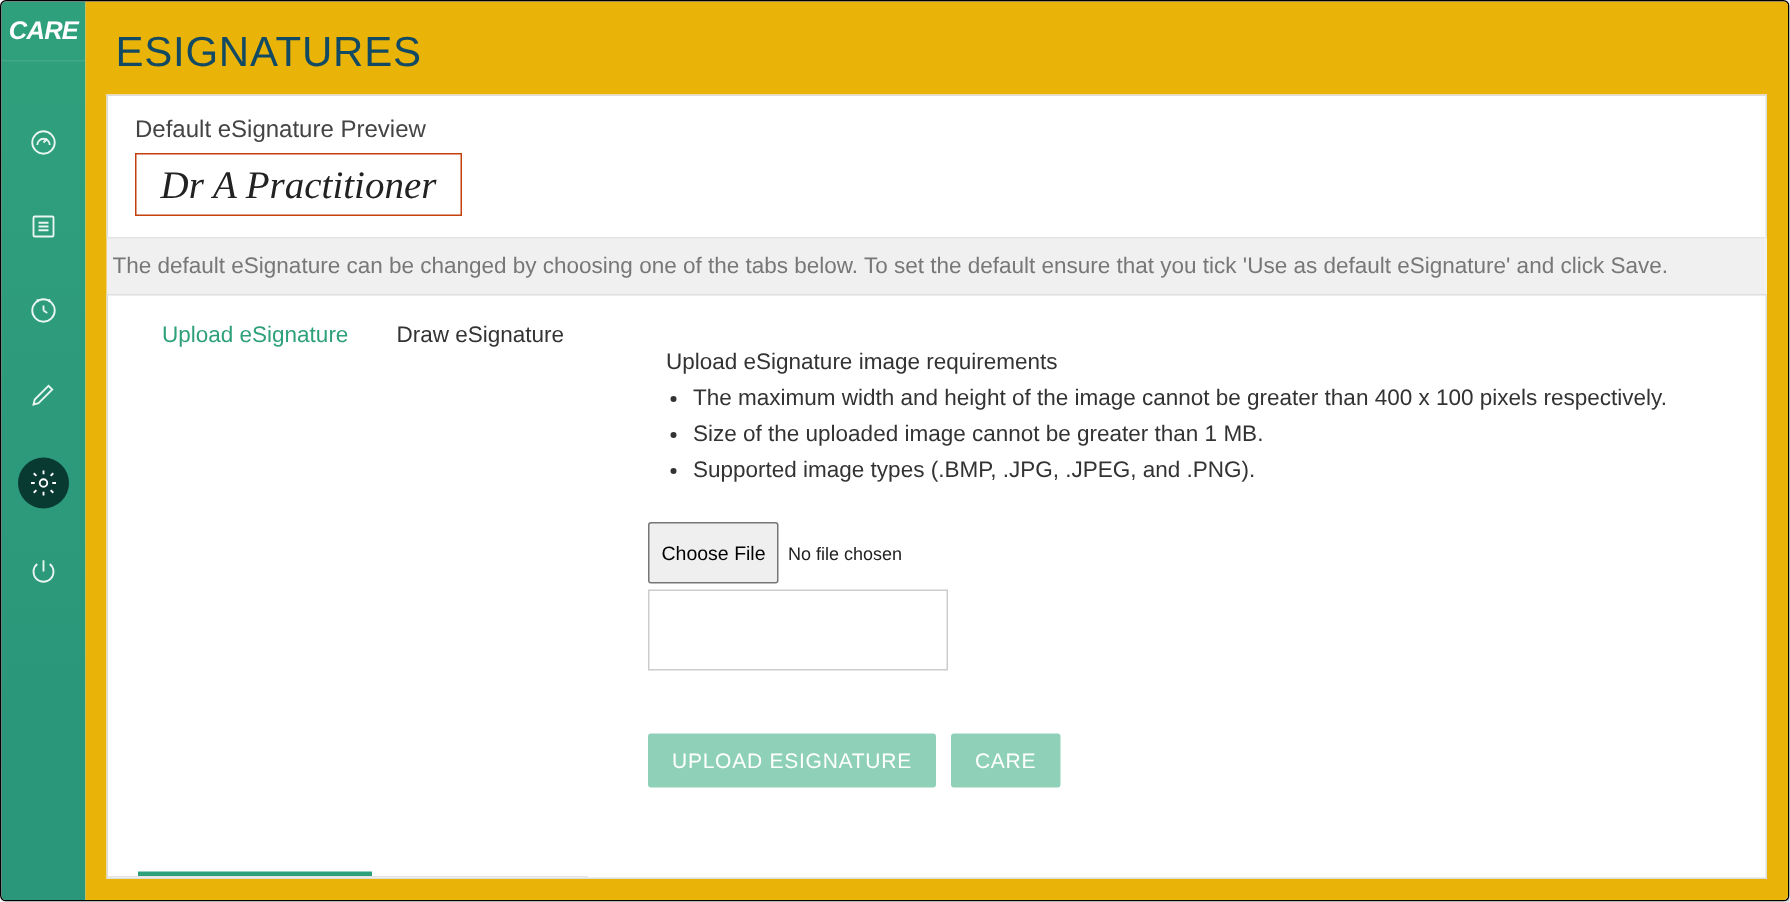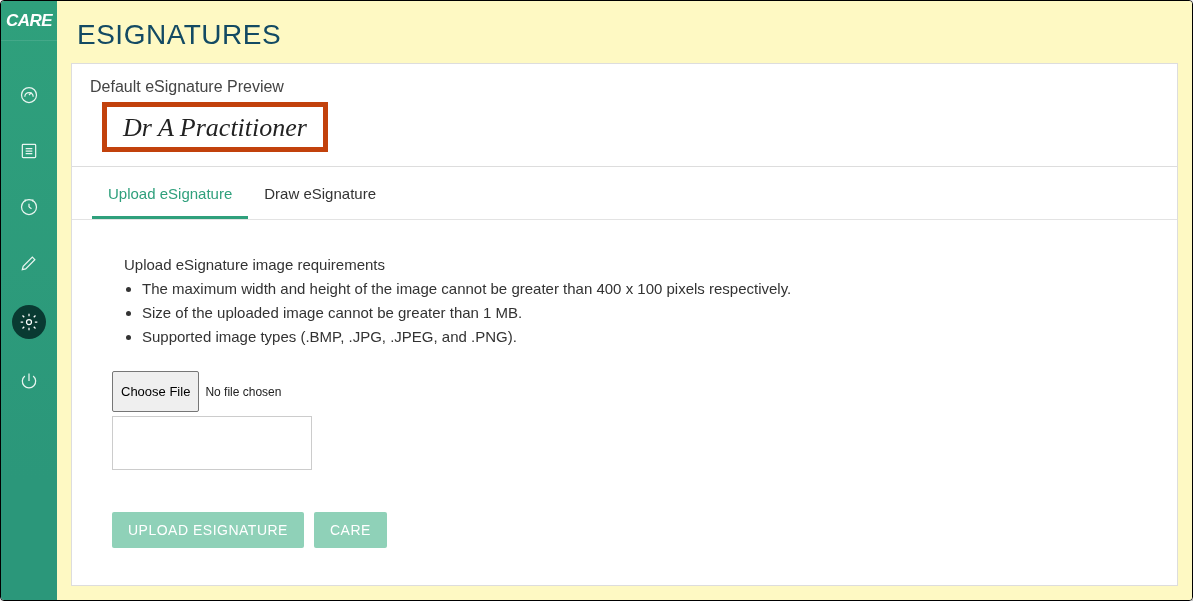--- a/index.html
+++ b/index.html
@@ -67,21 +67,21 @@
   .side-icon.active {
     background: #093a32;
     width: 34px;
     height: 34px;
   }
   .side-icon.active svg { stroke: #fff; }
 
   
   .main {
     flex: 1;
-    background: #fef9c3;
+    background: #eab308;
     display: flex;
     flex-direction: column;
     overflow: hidden;
   }
   .page-title {
     font-size: 28px;
     font-weight: 400;
     color: #134a63;
     padding: 18px 20px 12px 20px;
     letter-spacing: 0.5px;
@@ -93,43 +93,42 @@
     border: 1px solid #ddd;
     border-bottom: none;
   }
   .preview-label {
     color: #444;
     font-size: 16px;
     margin-bottom: 6px;
   }
   .signature-box {
     display: inline-block;
-    border: 5px solid #c2410c;
+    border: 1px solid #c2410c;
     padding: 6px 16px 4px 16px;
     font-family: "Brush Script MT", "Segoe Script", cursive;
     font-size: 26px;
     color: #222;
     font-style: italic;
-    margin-left: 12px;
   }
   .help-strip {
     margin: 0 14px;
     padding: 10px 4px;
     font-size: 15px;
     color: #777;
     border-top: 1px solid #e4e4e4;
     background: #f0f0f0;
   }
   .tabs-card {
     background: #fff;
     margin: 0 14px 14px 14px;
     border: 1px solid #ddd;
     flex: 1;
     display: flex;
-    flex-direction: column;
+    flex-direction: row;
     overflow: hidden;
   }
   .tabs {
     display: flex;
     border-bottom: 1px solid #e3e3e3;
     padding-left: 20px;
   }
   .tab {
     padding: 18px 16px 14px 16px;
     font-size: 15px;
@@ -251,20 +250,21 @@
   </aside>
 
   <main class="main">
     <h1 class="page-title">ESIGNATURES</h1>
 
     <div class="preview-card">
       <div class="preview-label">Default eSignature Preview</div>
       <div class="signature-box">Dr A Practitioner</div>
     </div>
 
+    <div class="help-strip">The default eSignature can be changed by choosing one of the tabs below. To set the default ensure that you tick 'Use as default eSignature' and click Save.</div>
 
     <div class="tabs-card">
       <div class="tabs">
         <div class="tab active">Upload eSignature</div>
         <div class="tab">Draw eSignature</div>
       </div>
 
       <div class="tab-content">
         <div class="req-heading">Upload eSignature image requirements</div>
         <ul class="req-list">

